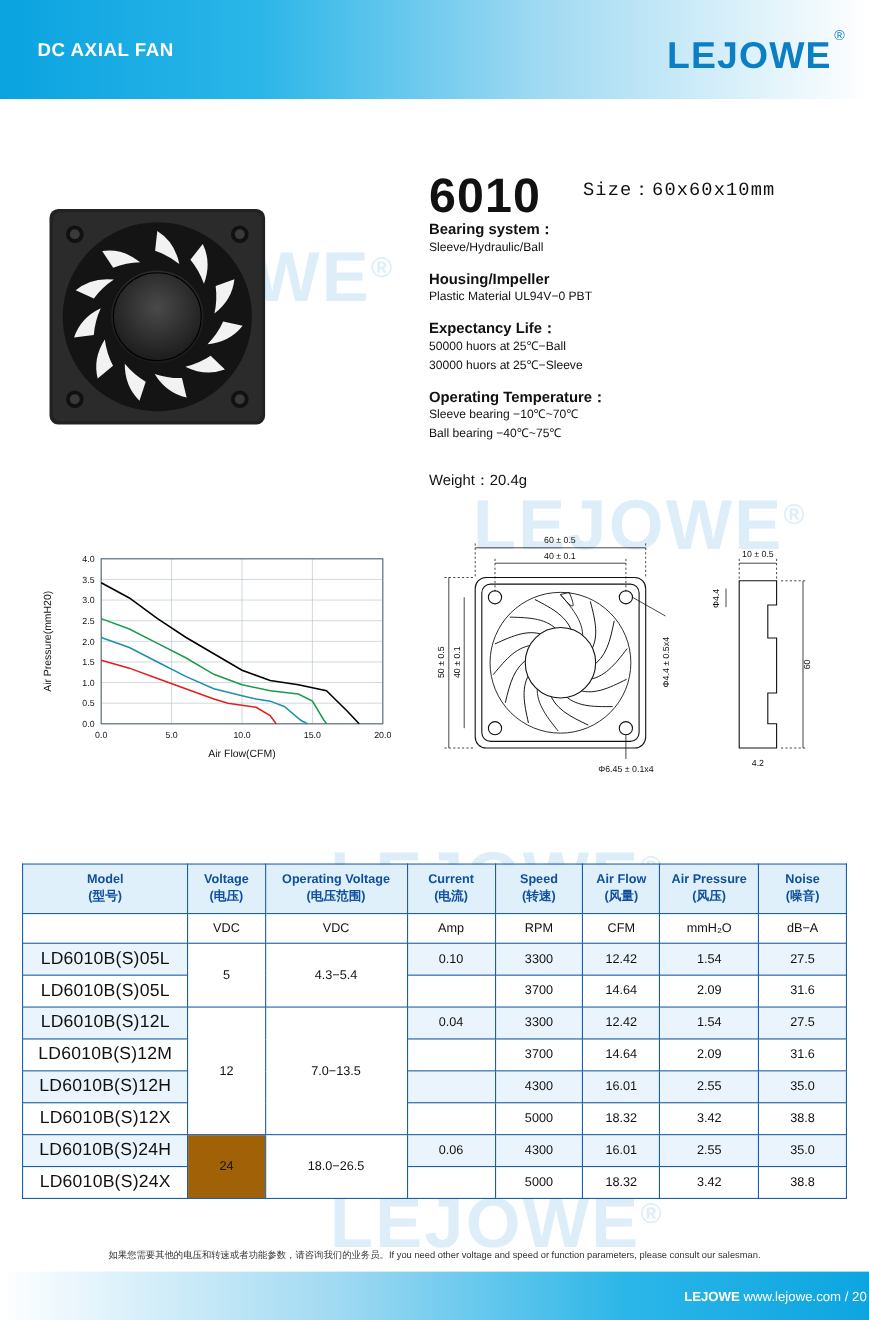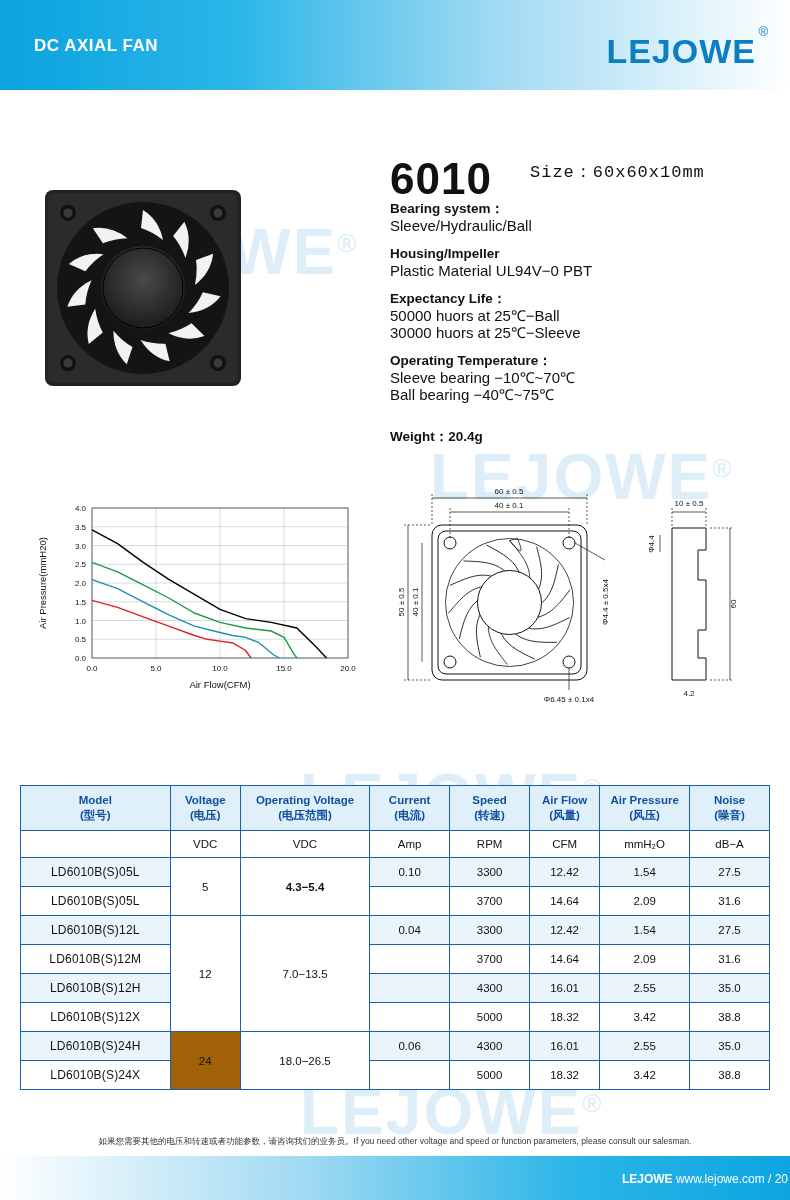--- a/index.html
+++ b/index.html
@@ -53,25 +53,25 @@
   }
   .size-txt{
     position:absolute;left:530px;top:160px;
     font-size:17px;font-family:"Liberation Mono", monospace;letter-spacing:1px;
   }
   .spec{
     position:absolute;left:390px;top:200px;width:330px;
     font-size:13.5px;line-height:17px;
   }
   .spec h4{margin:0;padding:0;font-size:13.5px;font-weight:bold;}
-  .spec p{margin:0 0 11px 0;padding:0;font-size:15px;}
+  .spec p{margin:0 0 11px 0;padding:0;font-size:11px;}
   .weight{
     position:absolute;left:390px;top:428px;font-size:13.5px;font-weight:bold;
   }
-  .weight span{font-weight:bold;}
+  .weight span{font-weight:normal;}
   
   .fan-photo{
     position:absolute;left:40px;top:172px;width:210px;height:240px;
   }
   
   .chart-wrap{position:absolute;left:30px;top:488px;width:330px;height:220px;}
   
   .drawing{position:absolute;left:390px;top:480px;width:370px;height:240px;}
   
   table.spec-table{
@@ -83,21 +83,21 @@
     border:1px solid #1a5fa8;
     text-align:center;
     padding:0;
     height:28px;
   }
   table.spec-table thead th{
     background:#dff0fb;color:#0f4f9e;font-weight:bold;height:44px;line-height:15px;
   }
   table.spec-table td.unit{background:#ffffff;height:26px;}
   tr.alt td{background:#e9f4fc;}
-  td.model{font-size:12px;letter-spacing:.2px;margin-top:43px;}
+  td.model{font-size:16px;letter-spacing:.2px;margin-top:43px;}
   
   .footer-bar{
     position:absolute;left:0;bottom:0;width:790px;height:44px;
     background:linear-gradient(90deg,#ffffff 0%,#9fd9f2 38%,#2bb6e8 70%,#0aa3e0 100%);
     padding-left:24px;
   }
   .footer-note{
     position:absolute;left:0;bottom:52px;width:790px;text-align:center;
     font-size:8.5px;color:#333;
   }
@@ -372,21 +372,21 @@
         <td class="unit">VDC</td>
         <td class="unit">Amp</td>
         <td class="unit">RPM</td>
         <td class="unit">CFM</td>
         <td class="unit">mmH₂O</td>
         <td class="unit">dB−A</td>
       </tr>
       <tr class="alt">
         <td class="model">LD6010B(S)05L</td>
         <td rowspan="2" style="background: rgb(255, 255, 255);">5</td>
-        <td rowspan="2" style="background: rgb(255, 255, 255); font-weight: bold;">4.3−5.4</td>
+        <td rowspan="2" style="background: rgb(255, 255, 255);">4.3−5.4</td>
         <td>0.10</td>
         <td>3300</td>
         <td>12.42</td>
         <td>1.54</td>
         <td>27.5</td>
       </tr>
       <tr>
         <td class="model">LD6010B(S)05L</td>
         <td></td>
         <td>3700</td>

